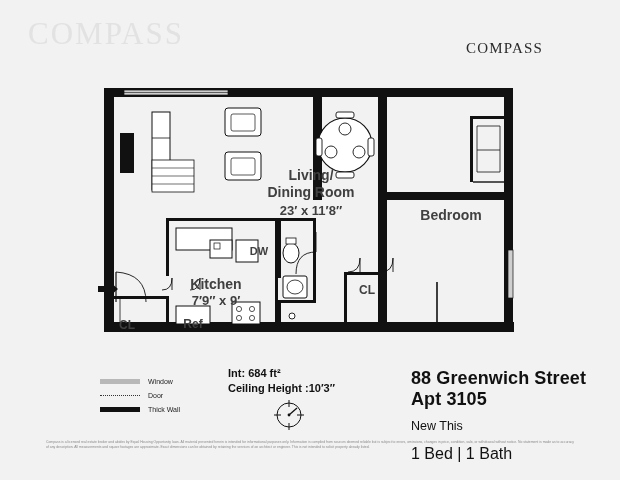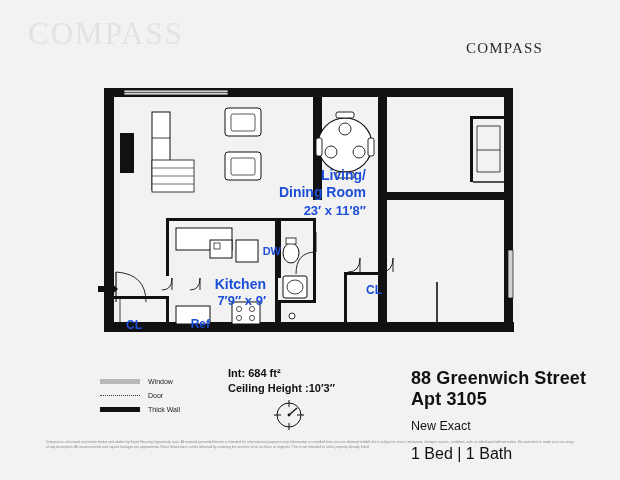--- a/index.html
+++ b/index.html
@@ -38,22 +38,22 @@
   }
   
   #plan {
     position: absolute;
     left: 0;
     top: 0;
   }
   
   .lbl {
     position: absolute;
-    color: #1d4ed8;
-    text-align: right;
+    color: #404040;
+    text-align: center;
     line-height: 1.18;
     font-family: "Liberation Sans", sans-serif;
   }
   .room-name {
     font-size: 14px;
     font-weight: 700;
   }
   .room-dim {
     font-size: 13px;
     font-weight: 700;
@@ -262,20 +262,21 @@
       <line x1="387" y1="240" x2="387" y2="240" stroke="#111"></line>
     </g>
   </svg>
 
   <div class="lbl room-name" style="left:256px; top:167px; width:110px;">
     <span>Living/</span><br>
     <span>Dining Room</span>
   </div>
   <div class="lbl room-dim" style="left:256px; top:203px; width:110px;">23′ x 11′8″</div>
 
+  <div class="lbl room-name" style="left:396px; top:207px; width:110px;">Bedroom</div>
 
   <div class="lbl room-name" style="left:166px; top:276px; width:100px;">Kitchen</div>
   <div class="lbl room-dim" style="left:166px; top:293px; width:100px;">7′9″ x 9′</div>
 
   <div class="lbl small-room" style="left:112px; top:318px; width:30px;">CL</div>
   <div class="lbl small-room" style="left:352px; top:283px; width:30px;">CL</div>
   <div class="lbl small-room" style="left:176px; top:317px; width:34px;">Ref</div>
   <div class="lbl small-room" style="left:237px; top:245px; width:44px; font-size:11px;">DW</div>
 
   <div class="legend">
@@ -303,19 +304,19 @@
     <line x1="17" y1="2" x2="17" y2="9" stroke="#111" stroke-width="1"></line>
     <line x1="17" y1="25" x2="17" y2="32" stroke="#111" stroke-width="1"></line>
     <line x1="2" y1="17" x2="9" y2="17" stroke="#111" stroke-width="1"></line>
     <line x1="25" y1="17" x2="32" y2="17" stroke="#111" stroke-width="1"></line>
     <line x1="17" y1="17" x2="25" y2="10" stroke="#111" stroke-width="1.3"></line>
     <circle cx="17" cy="17" r="1.4" fill="#111"></circle>
   </svg>
 
   <div class="addr">
     <div class="line1">88 Greenwich Street Apt 3105</div>
-    <div class="line2">New Exact</div>
+    <div class="line2">New This</div>
     <div class="line3">1 Bed | 1 Bath</div>
   </div>
 
   <div class="disclaimer">Compass is a licensed real estate broker and abides by Equal Housing Opportunity laws. All material presented herein is intended for informational purposes only. Information is compiled from sources deemed reliable but is subject to errors, omissions, changes in price, condition, sale, or withdrawal without notice. No statement is made as to accuracy of any description. All measurements and square footages are approximate. Exact dimensions can be obtained by retaining the services of an architect or engineer. This is not intended to solicit property already listed.</div>
 
 </div>
 
 </body></html>

